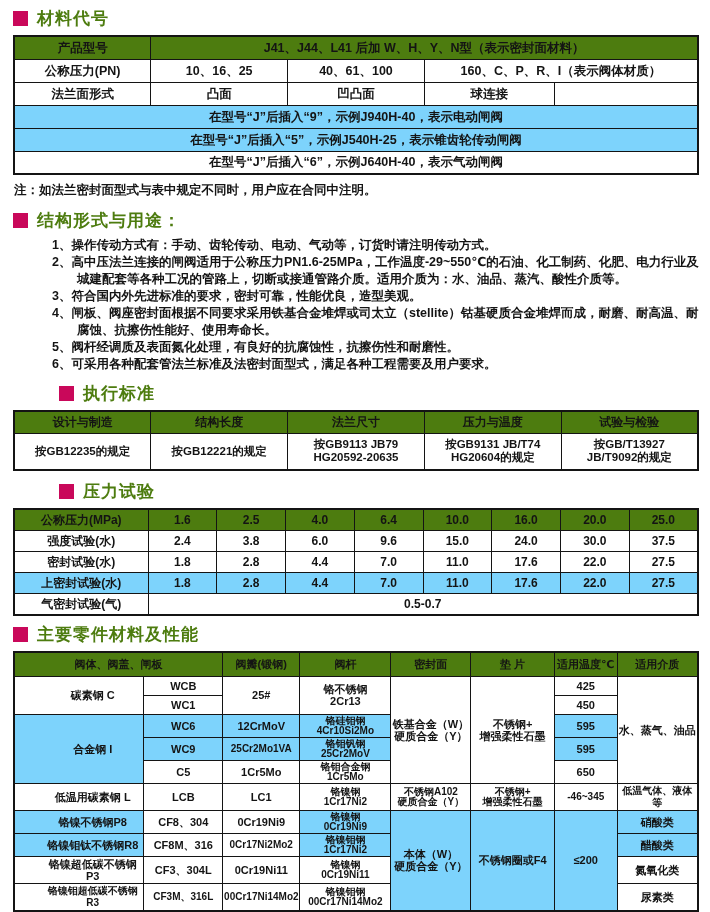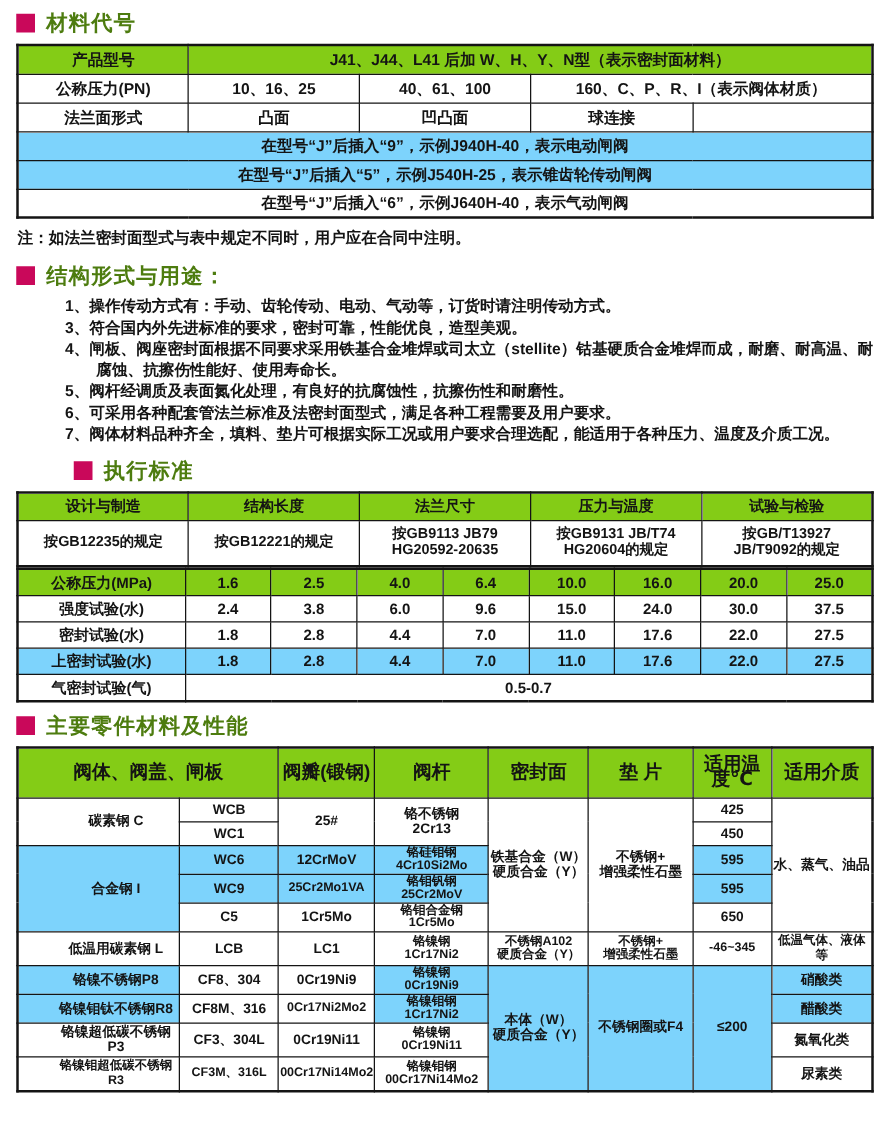--- a/index.html
+++ b/index.html
@@ -13,21 +13,21 @@
   .page { padding:10px 11px 0 13px; }
 
   .sec { display:flex; align-items:center; gap:9px; margin:0 0 8px 0; }
   .sec .sq { width:15px; height:15px; background:#c9085a; flex:none; }
   .sec .st { font-size:17px; color:#4d7c0f; letter-spacing:1px; line-height:17px; }
 
   table { width:100%; border-collapse:collapse; table-layout:fixed;
           border:2px solid #141414; }
   td { border:1px solid #141414; text-align:center; vertical-align:middle;
        font-size:12px; line-height:14px; padding:3px 1px; overflow:hidden; }
-  .hd { background:#84cc16;margin-top:36px; }
+  .hd { background:#4d7c0f;margin-top:36px; }
   .lg { background:#7dd3fc; }
   .pre { white-space:pre-line; }
 
   
   .t1 td { height:23px; font-size:12.5px; }
 
   .note { font-size:12.5px; margin:8px 0 0 1px; line-height:15px; }
 
   .mt14 { margin-top:14px; }
   .mt12 { margin-top:12px;padding-left:46px; }
@@ -39,21 +39,21 @@
   
   .t3 td.h3 { height:22px; }
   .t3 td.v3 { height:37px; font-size:11.5px; line-height:13px; }
 
   
   .t4 td { height:19px; }
   .t4 td.lab { font-size:12px; }
 
   
   .t5 td { padding:1px 1px; height:19px; font-size:11px; line-height:12px; }
-  .t5 td.h5 { height:40px; font-size:15px; }
+  .t5 td.h5 { height:24px; font-size:11px; }
   .t5 td.nm { font-size:11px;padding-left:28px; }
   .t5 td.nm-sm { font-size:10px; }
   .t5 td.sm { font-size:10px; line-height:10px; }
   .t5 td.num-sm { font-size:10px; }
   .t5 td.med-sm { font-size:10px; }
 </style>
 </head>
 <body>
 
 <div class="page">
@@ -102,25 +102,25 @@
     </table>
 
   <div class="note">注：如法兰密封面型式与表中规定不同时，用户应在合同中注明。</div>
 
   <div class="sec mt14">
     <span class="sq"></span>
     <span class="st">结构形式与用途：</span>
   </div>
   <div class="uses">
     <div class="item">1、操作传动方式有：手动、齿轮传动、电动、气动等，订货时请注明传动方式。</div>
+    <div class="item">2、高中压法兰连接的闸阀适用于公称压力PN1.6-25MPa，工作温度-29~550℃的石油、化工制药、化肥、电力行业及城建配套等各种工况的管路上，切断或接通管路介质。适用介质为：水、油品、蒸汽、酸性介质等。</div>
     <div class="item">3、符合国内外先进标准的要求，密封可靠，性能优良，造型美观。</div>
     <div class="item">4、闸板、阀座密封面根据不同要求采用铁基合金堆焊或司太立（stellite）钴基硬质合金堆焊而成，耐磨、耐高温、耐腐蚀、抗擦伤性能好、使用寿命长。</div>
     <div class="item">5、阀杆经调质及表面氮化处理，有良好的抗腐蚀性，抗擦伤性和耐磨性。</div>
     <div class="item">6、可采用各种配套管法兰标准及法密封面型式，满足各种工程需要及用户要求。</div>
-    <div class="item">7、阀体材料品种齐全，填料、垫片可根据实际工况或用户要求合理选配，能适用于各种压力、温度及介质工况。</div>
   </div>
 
   <div class="sec mt12">
     <span class="sq"></span>
     <span class="st">执行标准</span>
   </div>
   <table class="t3">
     <colgroup>
         <col style="width:20%">
         <col style="width:20%">
@@ -142,20 +142,24 @@
       <td class="v3 pre">按GB9113 JB79
 HG20592-20635</td>
       <td class="v3 pre">按GB9131 JB/T74
 HG20604的规定</td>
       <td class="v3 pre">按GB/T13927
 JB/T9092的规定</td>
     </tr>
   </tbody>
     </table>
 
+  <div class="sec mt12">
+    <span class="sq"></span>
+    <span class="st">压力试验</span>
+  </div>
   <table class="t4">
     <colgroup>
         <col style="width:19.6%">
         <col style="width:10.05%">
         <col style="width:10.05%">
         <col style="width:10.05%">
         <col style="width:10.05%">
         <col style="width:10.05%">
         <col style="width:10.05%">
         <col style="width:10.05%">

